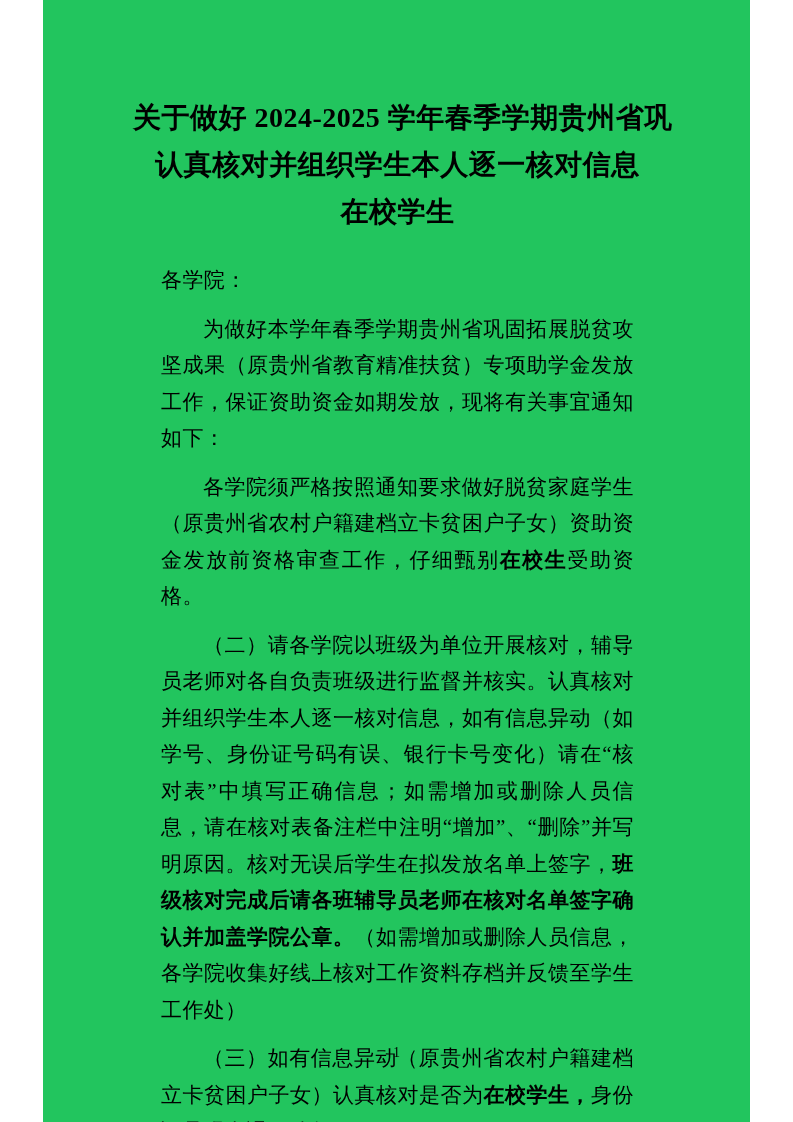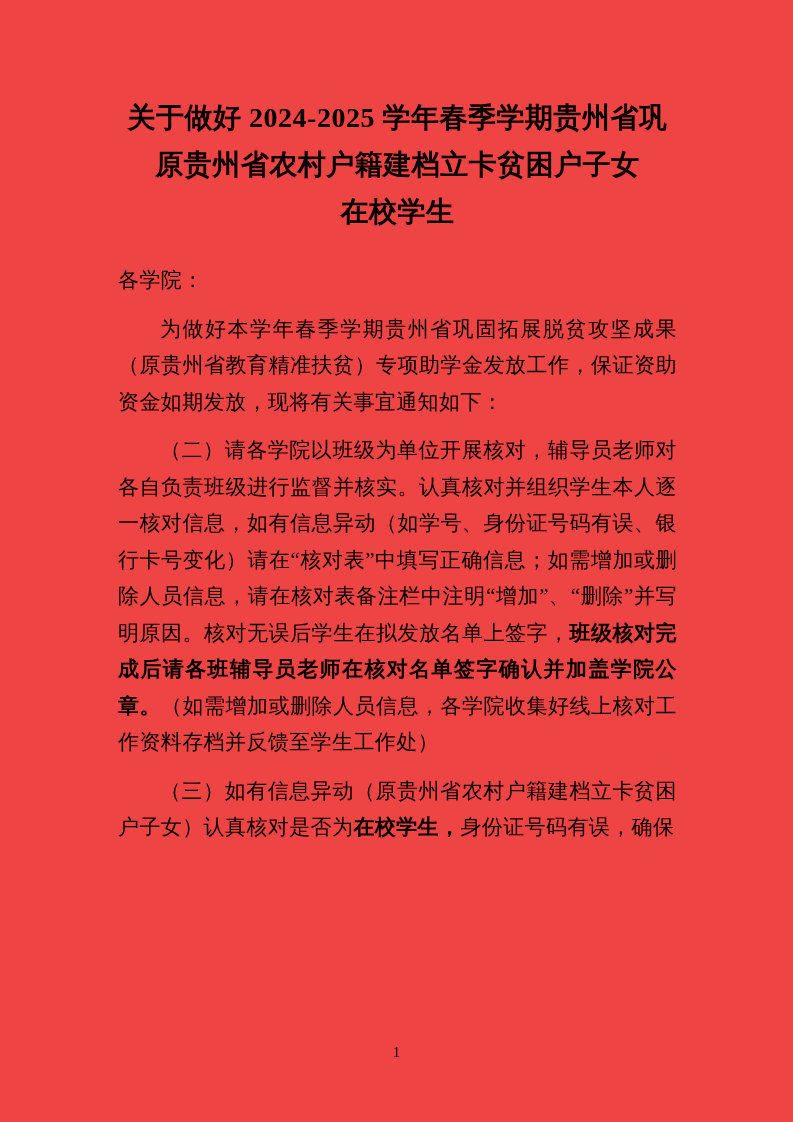--- a/index.html
+++ b/index.html
@@ -2,24 +2,24 @@
 <html><head>
 <meta charset="utf-8">
 <style>
   html, body {
     margin: 0;
     padding: 0;
     background: #ffffff;
   }
   .page {
     position: relative;
-    width: 793px;
+    width: 707px;
     height: 1122px;
     margin: 0 auto;
-    background: #ef4444;
+    background: #22c55e;
     color: #000000;
     font-family: "Liberation Serif", "DejaVu Serif", serif;
     overflow: hidden;
     box-sizing: border-box;
   }
   .content {
     padding: 94px 116px 0 118px;
     box-sizing: border-box;
   }
   .doc-title {
@@ -59,24 +59,25 @@
     color: #000000;
   }
 </style>
 </head>
 <body>
 
 <div class="page">
   <div class="content">
     <h1 class="doc-title">
       <div class="title-line">关于做好 2024-2025 学年春季学期贵州省巩</div>
-      <div class="title-line">原贵州省农村户籍建档立卡贫困户子女</div>
+      <div class="title-line">认真核对并组织学生本人逐一核对信息</div>
       <div class="title-line">在校学生</div>
     </h1>
     <div class="body-paragraphs">
         <p class="para"><span>各学院：</span></p>
         <p class="para indent"><span>为做好本学年春季学期贵州省巩固拓展脱贫攻坚成果（原贵州省教育精准扶贫）专项助学金发放工作，保证资助资金如期发放，现将有关事宜通知如下：</span></p>
+        <p class="para indent"><span>各学院须严格按照通知要求做好脱贫家庭学生（原贵州省农村户籍建档立卡贫困户子女）资助资金发放前资格审查工作，仔细甄别</span><b>在校生</b><span>受助资格。</span></p>
         <p class="para indent"><span>（二）请各学院以班级为单位开展核对，辅导员老师对各自负责班级进行监督并核实。认真核对并组织学生本人逐一核对信息，如有信息异动（如学号、身份证号码有误、银行卡号变化）请在“核对表”中填写正确信息；如需增加或删除人员信息，请在核对表备注栏中注明“增加”、“删除”并写明原因。核对无误后学生在拟发放名单上签字，</span><b>班级核对完成后请各班辅导员老师在核对名单签字确认并加盖学院公章。</b><span>（如需增加或删除人员信息，各学院收集好线上核对工作资料存档并反馈至学生工作处）</span></p>
         <p class="para indent"><span>（三）如有信息异动（原贵州省农村户籍建档立卡贫困户子女）认真核对是否为</span><b>在校学生，</b><span>身份证号码有误，确保</span></p>
       </div>
   </div>
   <div class="page-number">1</div>
 </div>
 
 </body></html>

